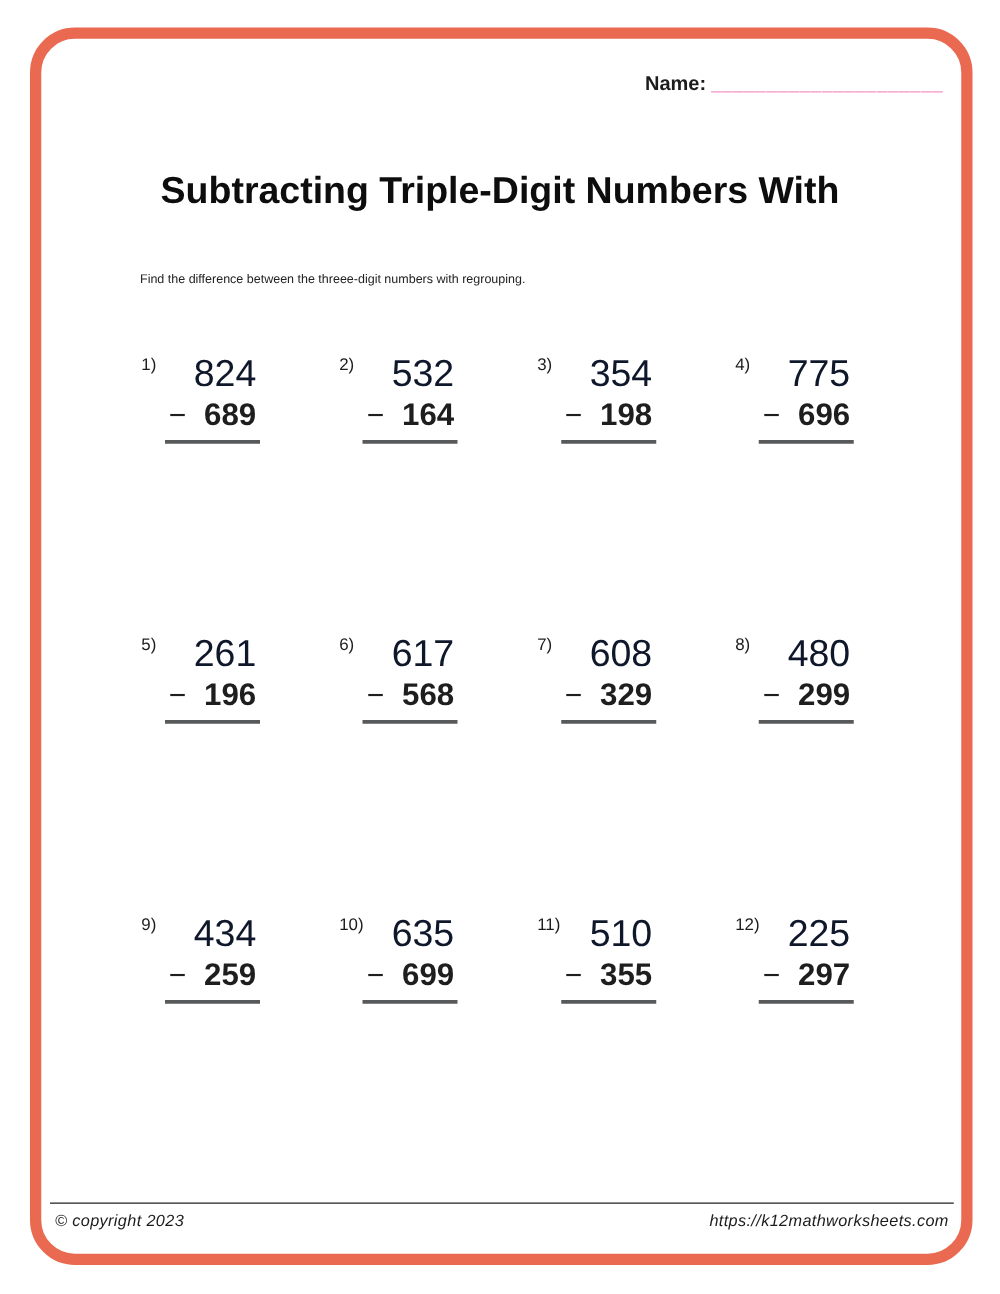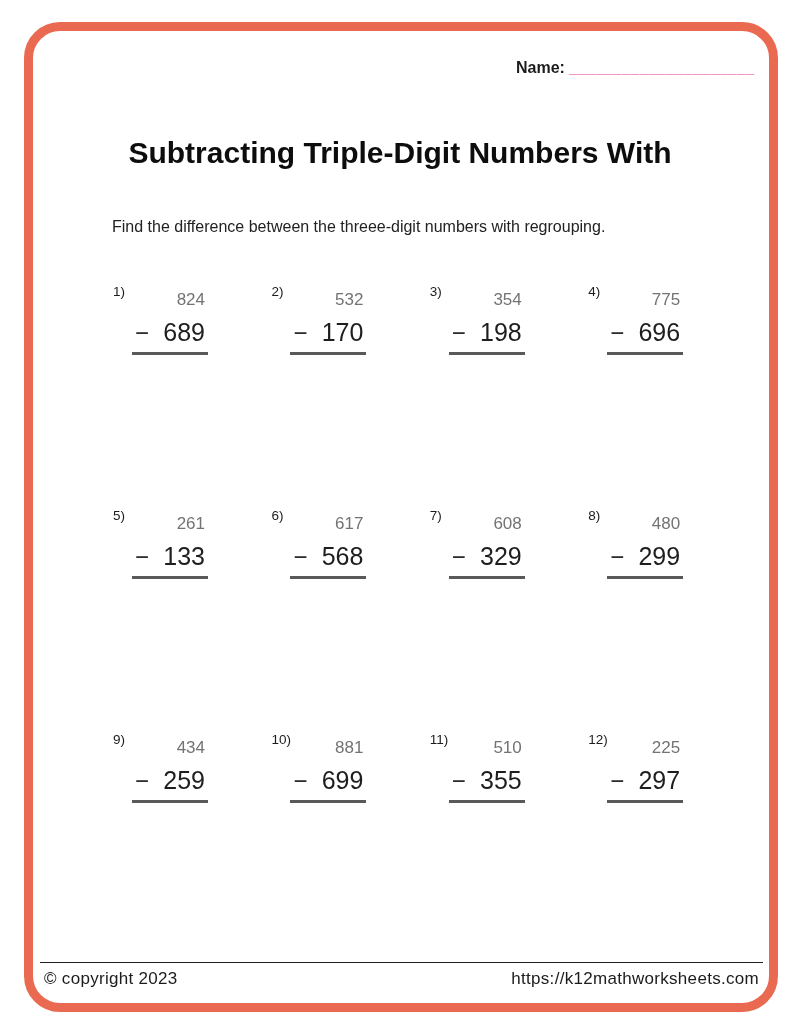--- a/index.html
+++ b/index.html
@@ -41,21 +41,21 @@
     text-align: center;
     font-size: 30px;
     font-weight: bold;
     line-height: 42px;
     color: #0d0d0d;
     margin-top: 36px;
   }
   .instructions {
     position: absolute;
     left: 112px; top: 218px;
-    font-size: 16px;
+    font-size: 10px;
     color: #222222;
   }
   .problems-grid {
     position: absolute;
     left: 113px; top: 283px;
     display: grid;
     grid-template-columns: repeat(4, 158.4px);
     grid-auto-rows: 224px;
   }
   .problem {
@@ -65,39 +65,40 @@
   .p-label {
     position: absolute;
     left: 0; top: 1px;
     font-size: 13.5px;
     color: #1c1c1c;
   }
   .p-minuend {
     width: 94px;
     text-align: right;
     padding-right: 2px;
-    font-size: 17px;
+    font-size: 30px;
     line-height: 33px;
-    color: #737373;
+    color: #0f172a;
   }
   .p-subrow {
     width: 94px;
     display: flex;
     align-items: baseline;
     font-size: 25px;
     line-height: 33px;
     color: #1e1e1e;
   }
   .p-minus {
     margin-left: 22px;
     font-size: 24px;
   }
   .p-subtrahend {
     margin-left: auto;
     padding-right: 2px;
+    font-weight: bold;
   }
   .p-rule {
     margin-left: 19px;
     width: 76px;
     height: 0;
     border-top: 3px solid #58595b;
     margin-top: 3px;
   }
   .footer-rule {
     position: absolute;
@@ -106,23 +107,24 @@
     height: 0;
     border-top: 1.5px solid #231f20;
   }
   .footer-row {
     position: absolute;
     left: 44px; top: 969px;
     width: 715px;
     display: flex;
     justify-content: space-between;
     align-items: baseline;
-    font-size: 17px;
+    font-size: 13px;
     color: #1c1c1c;
     letter-spacing: 0.3px;
+    font-style: italic;
   }
 </style>
 </head>
 <body>
 
 <div class="border-frame"></div>
 
 <div class="name-block">
   <span>Name:</span>
   <span class="name-line">_____________________</span>
@@ -143,21 +145,21 @@
       <span class="p-minus">−</span>
       <span class="p-subtrahend">689</span>
     </div>
     <div class="p-rule"></div>
   </div>
   <div class="problem">
     <span class="p-label">2)</span>
     <div class="p-minuend">532</div>
     <div class="p-subrow">
       <span class="p-minus">−</span>
-      <span class="p-subtrahend">170</span>
+      <span class="p-subtrahend">164</span>
     </div>
     <div class="p-rule"></div>
   </div>
   <div class="problem">
     <span class="p-label">3)</span>
     <div class="p-minuend">354</div>
     <div class="p-subrow">
       <span class="p-minus">−</span>
       <span class="p-subtrahend">198</span>
     </div>
@@ -170,21 +172,21 @@
       <span class="p-minus">−</span>
       <span class="p-subtrahend">696</span>
     </div>
     <div class="p-rule"></div>
   </div>
   <div class="problem">
     <span class="p-label">5)</span>
     <div class="p-minuend">261</div>
     <div class="p-subrow">
       <span class="p-minus">−</span>
-      <span class="p-subtrahend">133</span>
+      <span class="p-subtrahend">196</span>
     </div>
     <div class="p-rule"></div>
   </div>
   <div class="problem">
     <span class="p-label">6)</span>
     <div class="p-minuend">617</div>
     <div class="p-subrow">
       <span class="p-minus">−</span>
       <span class="p-subtrahend">568</span>
     </div>
@@ -212,21 +214,21 @@
     <span class="p-label">9)</span>
     <div class="p-minuend">434</div>
     <div class="p-subrow">
       <span class="p-minus">−</span>
       <span class="p-subtrahend">259</span>
     </div>
     <div class="p-rule"></div>
   </div>
   <div class="problem">
     <span class="p-label">10)</span>
-    <div class="p-minuend">881</div>
+    <div class="p-minuend">635</div>
     <div class="p-subrow">
       <span class="p-minus">−</span>
       <span class="p-subtrahend">699</span>
     </div>
     <div class="p-rule"></div>
   </div>
   <div class="problem">
     <span class="p-label">11)</span>
     <div class="p-minuend">510</div>
     <div class="p-subrow">

